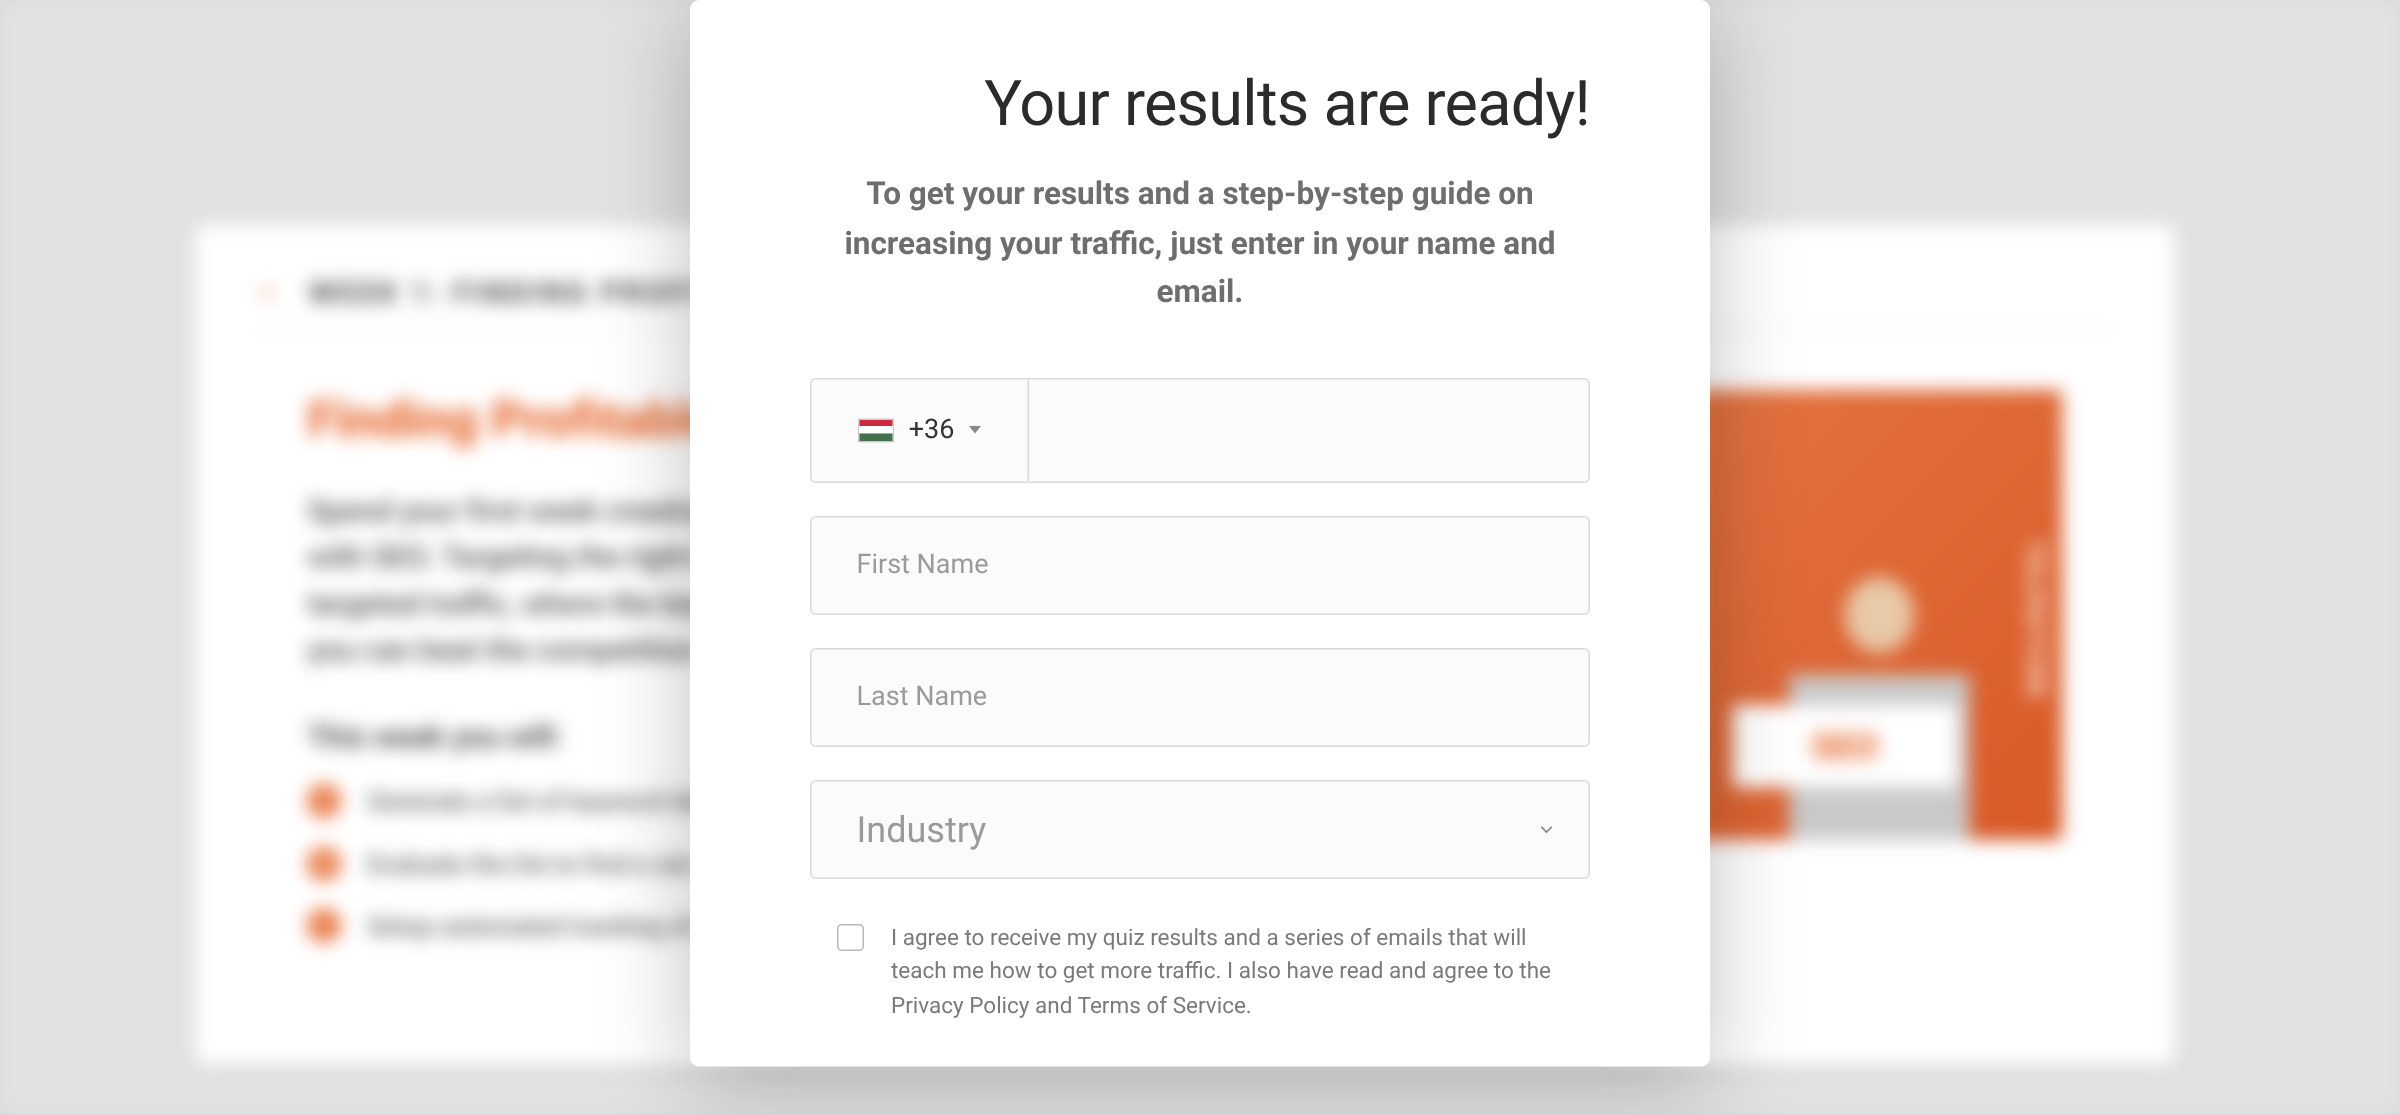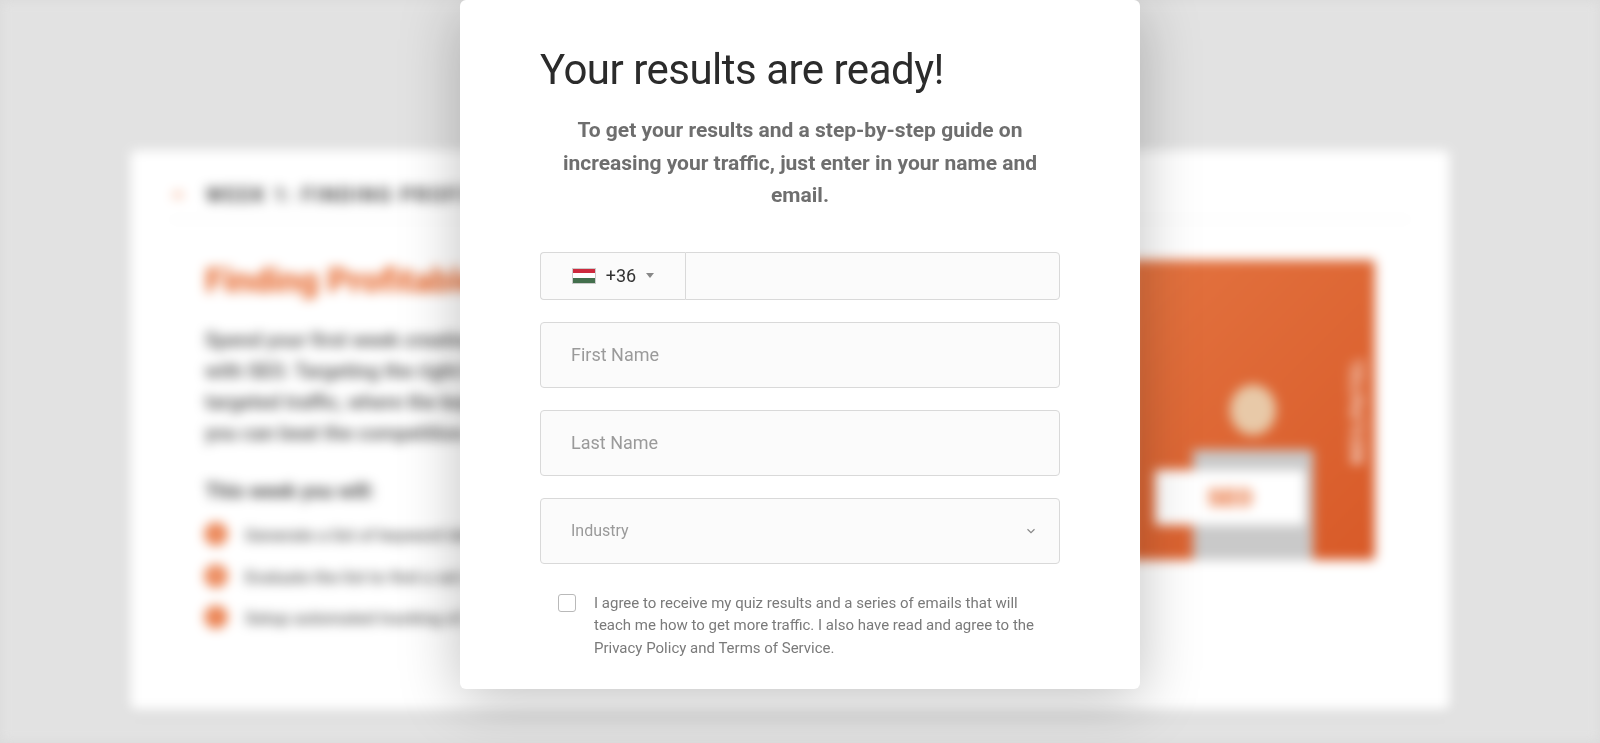--- a/index.html
+++ b/index.html
@@ -121,21 +121,21 @@
     left: 50%;
     top: 0;
     transform: translateX(-50%);
     width: 680px;
     background: #fff;
     border-radius: 6px;
     box-shadow: 0 10px 60px rgba(0,0,0,.25);
     padding: 45px 80px 30px;
   }
   .modal-title {
-    text-align: left;
+    text-align: right;
     font-size: 42px;
     font-weight: 400;
     color: #2b2b2b;
     margin-bottom: 20px;
     letter-spacing: -.5px;
   }
   .modal-sub {
     text-align: center;
     font-size: 21px;
     color: #6e6e6e;
@@ -154,21 +154,21 @@
     color: #333;
     margin-bottom: 22px;
     outline: none;
     font-family: inherit;
   }
   .field::placeholder { color: #9a9a9a; }
   .phone-row {
     display: flex;
     gap: 0;
     margin-bottom: 22px;
-    height: 48px;
+    height: 70px;
     justify-content: space-between;
   }
   .country-sel {
     width: 145px;
     border: 1px solid #d9d9d9;
     border-right: none;
     border-radius: 4px 0 0 4px;
     background: #fbfbfb;
     display: flex;
     align-items: center;
@@ -201,21 +201,21 @@
     font-size:18px;
     outline:none;
     font-family:inherit;
   }
   .select-wrap { position:relative; margin-bottom:28px; }
   .select-field {
     width:100%;height:66px;
     border:1px solid #d9d9d9;border-radius:4px;
     background:#fbfbfb;
     padding:0 30px;
-    font-size:16px;color:#9a9a9a;
+    font-size:24px;color:#9a9a9a;
     appearance:none;-webkit-appearance:none;
     outline:none;font-family:inherit;
     cursor:pointer;
     display:flex;align-items:center;
   }
   .select-caret {
     position:absolute;right:22px;top:50%;transform:translateY(-50%);
     pointer-events:none;color:#888;
   }
   .consent-row {

